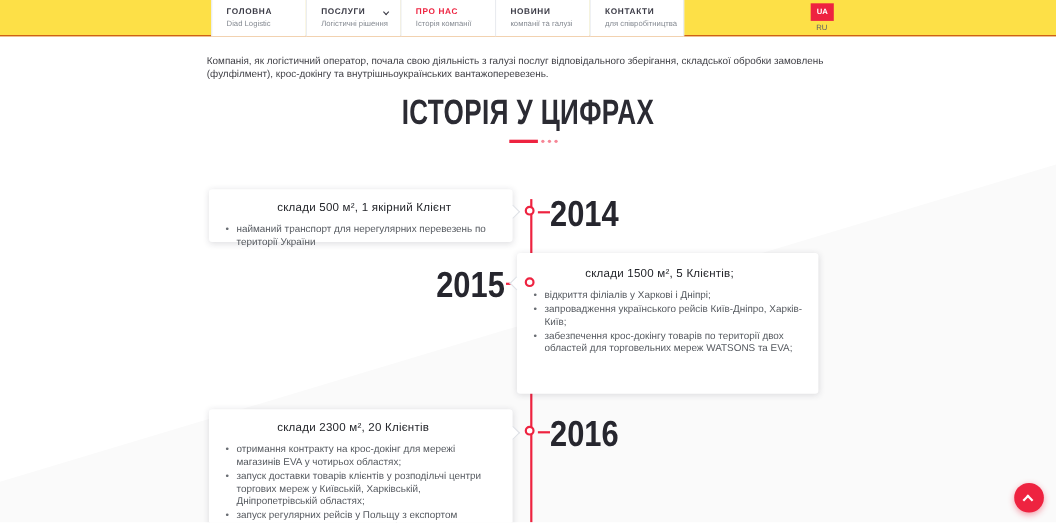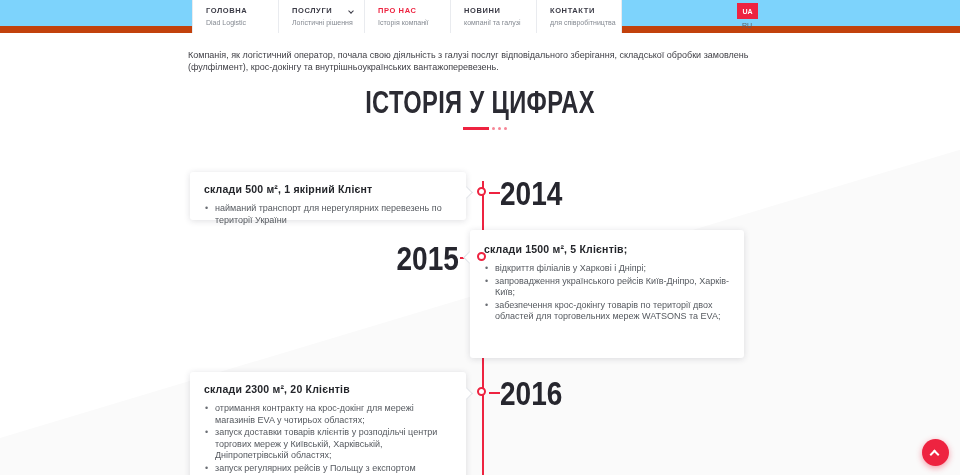--- a/index.html
+++ b/index.html
@@ -13,21 +13,21 @@
   
   .bg-diagonal {
     position:absolute; left:0; top:0; width:960px; height:475px;
     background:#fafafa; z-index:0;
     clip-path:polygon(100% 31.5%, 0% 92.2%, 0% 100%, 100% 100%);
   }
 
   
   .navbar {
     position:absolute; left:0; top:0; width:960px; height:33px;
-    background:#7dd3fc; border-bottom:7px solid #c2410c; z-index:4;
+    background:#fde047; border-bottom:1px solid #c2410c; z-index:4;
   }
   .nav-items { position:absolute; left:192px; top:0; height:33px; display:flex; }
   .nav-item {
     width:86px; height:33px; background:#fff; border-left:1px solid #e9ebef;
     padding:6px 4px 0 13px; position:relative; cursor:pointer;
   }
   .nav-item:last-child { border-right:1px solid #e9ebef; }
   .nav-label { font-size:7.5px; font-weight:700; letter-spacing:.6px; color:#3b3b46; white-space:nowrap; }
   .nav-sub   { font-size:7px; color:#858a92; margin-top:4px; white-space:nowrap; }
   .nav-item.active .nav-label { color:#ee2340; }
@@ -77,21 +77,21 @@
     line-height:33px; letter-spacing:0;
   }
   .year-left  { transform:scaleX(.85); transform-origin:left center; }
   .year-right { transform:scaleX(.85); transform-origin:right center; text-align:right; width:70px; }
 
   .tl-card {
     position:absolute; background:#fff; border-radius:3px; z-index:2;
     box-shadow:0 1px 6px rgba(40,40,60,.15);
     padding:11px 14px 10px 14px;
   }
-  .card-title { font-size:10.5px; font-weight:700; color:#24262b; letter-spacing:.2px; }
+  .card-title { font-size:10.5px; font-weight:400; color:#24262b; letter-spacing:.2px;margin-left:48px; }
   .card-bullets { margin-top:8px; list-style:none; }
   .card-bullets li {
     position:relative; padding-left:11px; font-size:9px; line-height:11.5px;
     color:#55595f; margin-bottom:1px;
   }
   .card-bullets li::before {
     content:"•"; position:absolute; left:1px; top:0; color:#6a6e74; font-size:9px;
   }
   .notch {
     position:absolute; width:9px; height:9px; background:#fff; transform:rotate(45deg);

